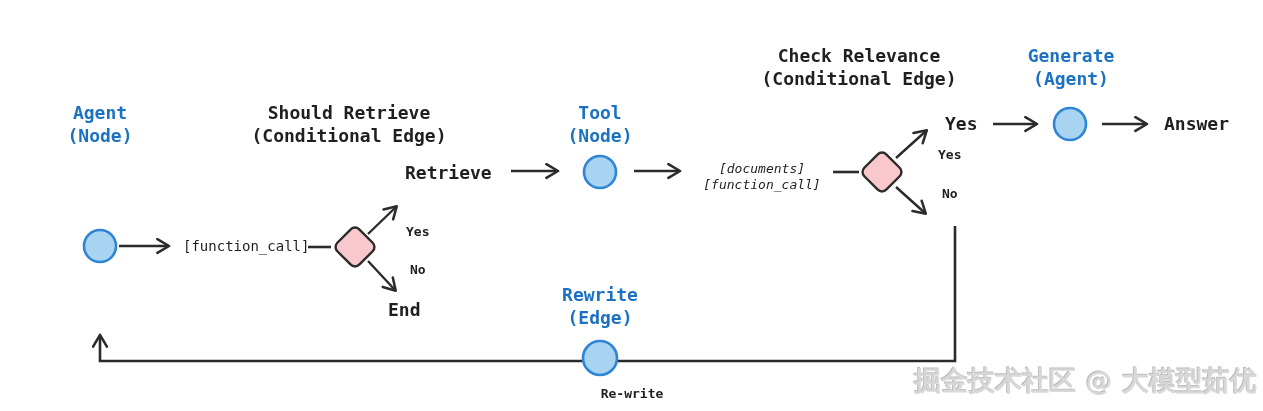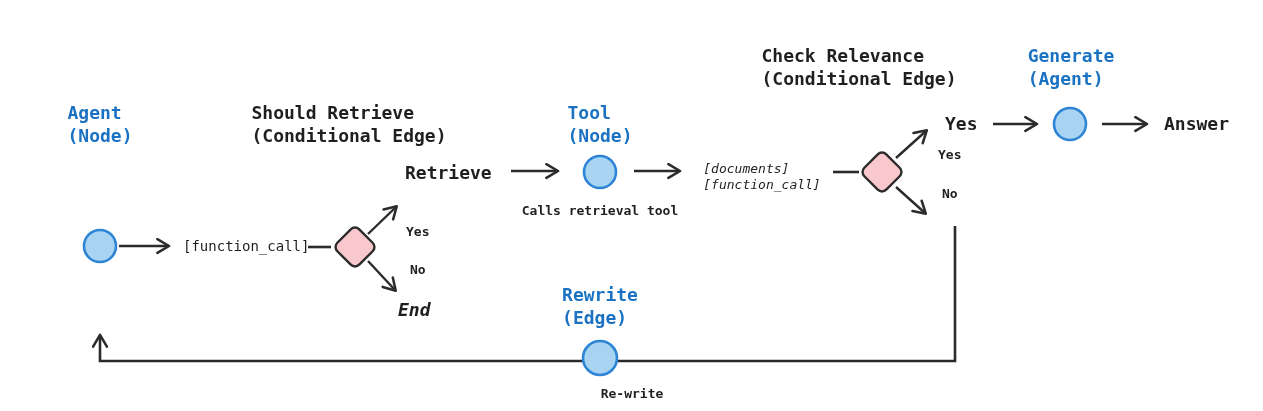--- a/index.html
+++ b/index.html
@@ -6,21 +6,21 @@
   #canvas{
     position:relative;
     width:1263px;height:411px;
     background:#ffffff;
     overflow:hidden;
     font-family:"DejaVu Sans Mono","Liberation Mono",monospace;
     color:#1f1f1f;
   }
   #shapes{position:absolute;left:0;top:0;width:1263px;height:411px;}
   .lbl{position:absolute;white-space:pre-line;line-height:1.25;}
-  .center{transform:translateX(-50%);}
+  .center{transform:translateX(-50%);text-align:center;}
   .blue{color:#1b72c2;}
   .title{font-size:18px;font-weight:700;line-height:23px;}
   .big{font-size:18px;font-weight:700;}
   .small{font-size:13px;font-weight:700;}
   .mono-tag{font-size:14px;font-weight:400;}
   .watermark{
     font-size:27px;font-weight:700;
     color:#d8d8d8;
     text-shadow:-1px -1px 0 #bdbdbd, 1px 1px 0 #ffffff;
     font-family:"DejaVu Sans","Liberation Sans",sans-serif;
@@ -90,34 +90,34 @@
 
 
   <div class="lbl mono-tag" style="left:183px;top:238px;">[function_call]</div>
 
   <div class="lbl big" style="left:405px;top:162px;">Retrieve</div>
 
   <div class="lbl small" style="left:406px;top:224px;">Yes</div>
 
   <div class="lbl small" style="left:410px;top:262px;">No</div>
 
-  <div class="lbl big" style="left:398px;top:299px;font-style:italic;">End</div>
+  <div class="lbl big" style="left:388px;top:299px;">End</div>
 
-  <div class="lbl small center" style="left:600px;top:203px;">Calls retrieval tool</div>
 
   <div class="lbl small center" style="left:762px;top:161px;line-height:16px;font-weight:400;font-style:italic;">[documents]
 [function_call]</div>
 
   <div class="lbl big" style="left:945px;top:113px;">Yes</div>
 
   <div class="lbl small" style="left:938px;top:147px;">Yes</div>
 
   <div class="lbl small" style="left:942px;top:186px;">No</div>
 
   <div class="lbl big" style="left:1164px;top:113px;">Answer</div>
 
   <div class="lbl title blue center" style="left:600px;top:283px;">Rewrite
 (Edge)</div>
 
   <div class="lbl small center" style="left:632px;top:386px;">Re-write</div>
 
+  <div class="lbl watermark" style="right:6px;top:364px;">掘金技术社区 @ 大模型茹优</div>
 
 </div>
 
 </body></html>

